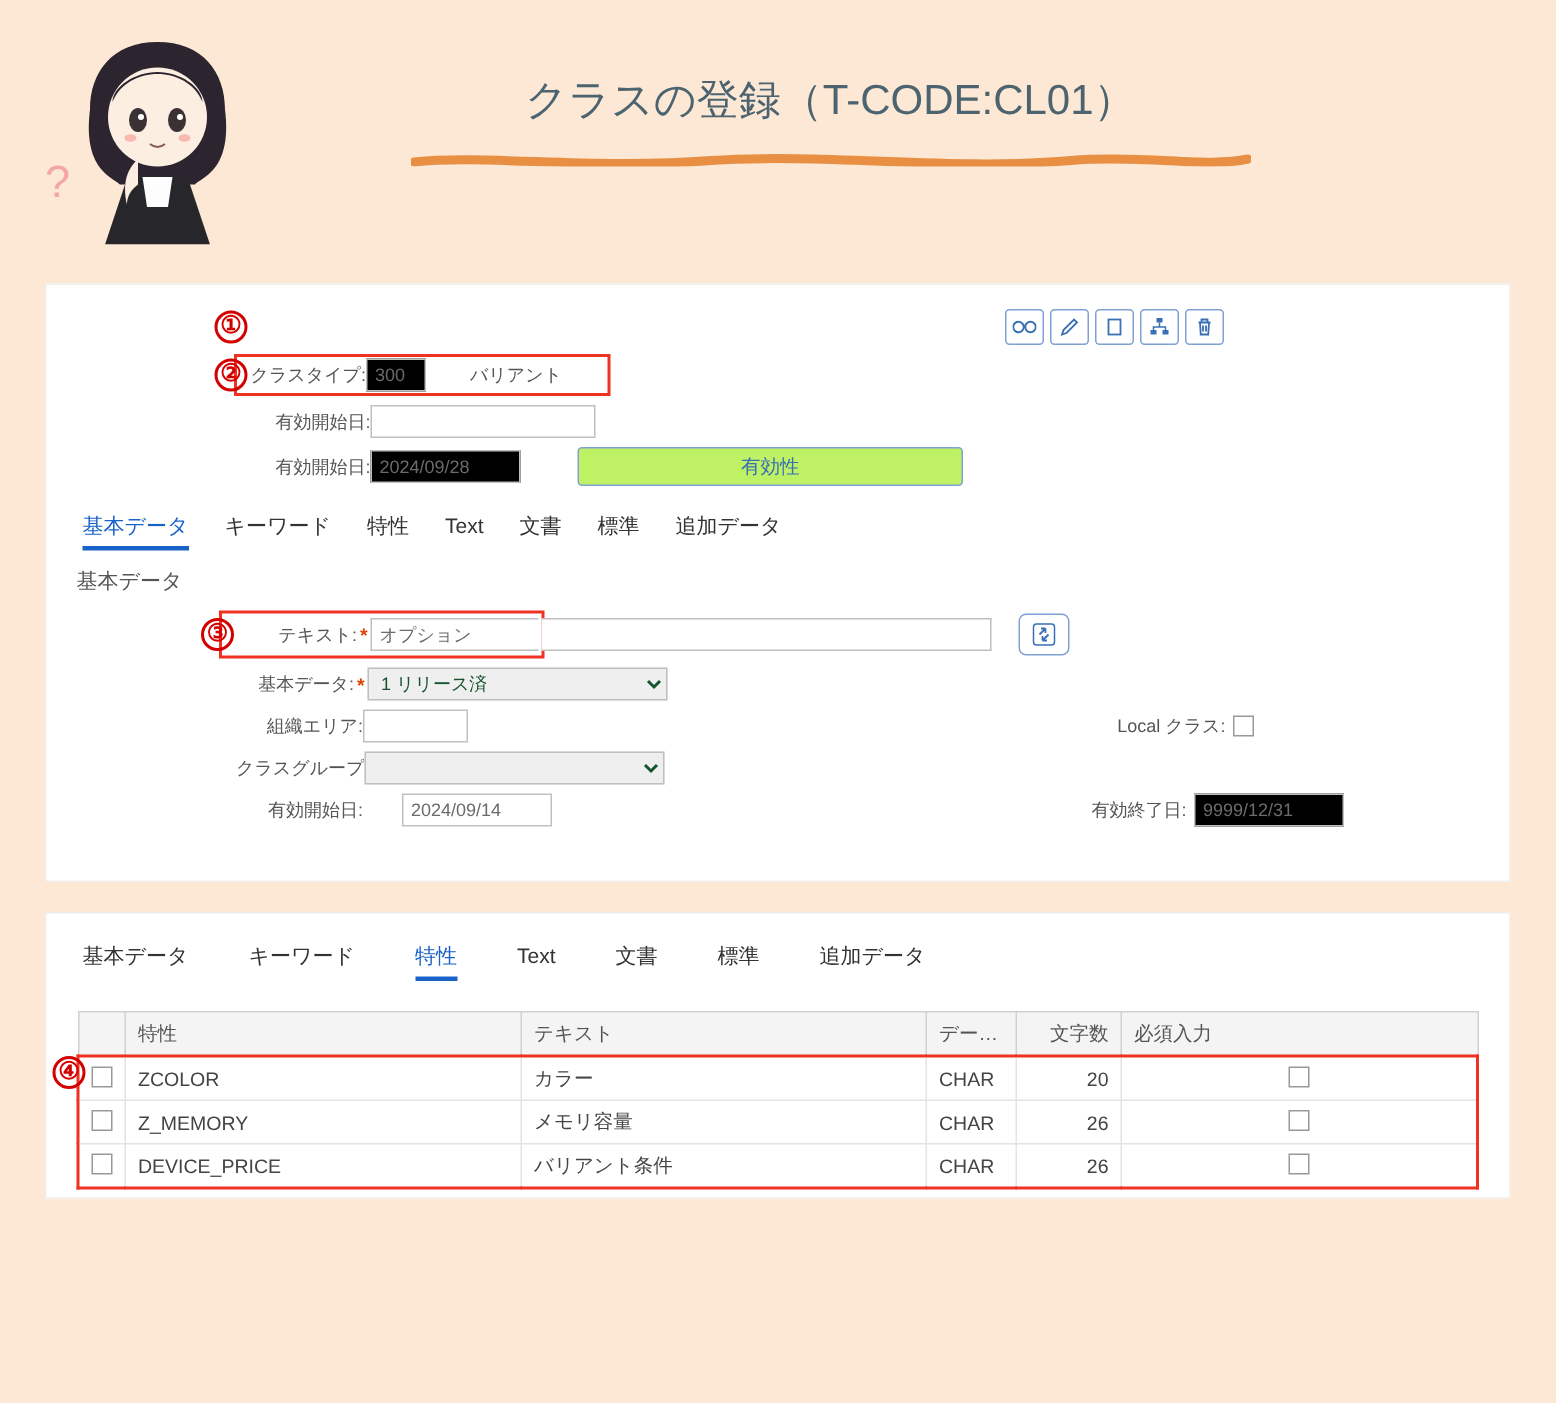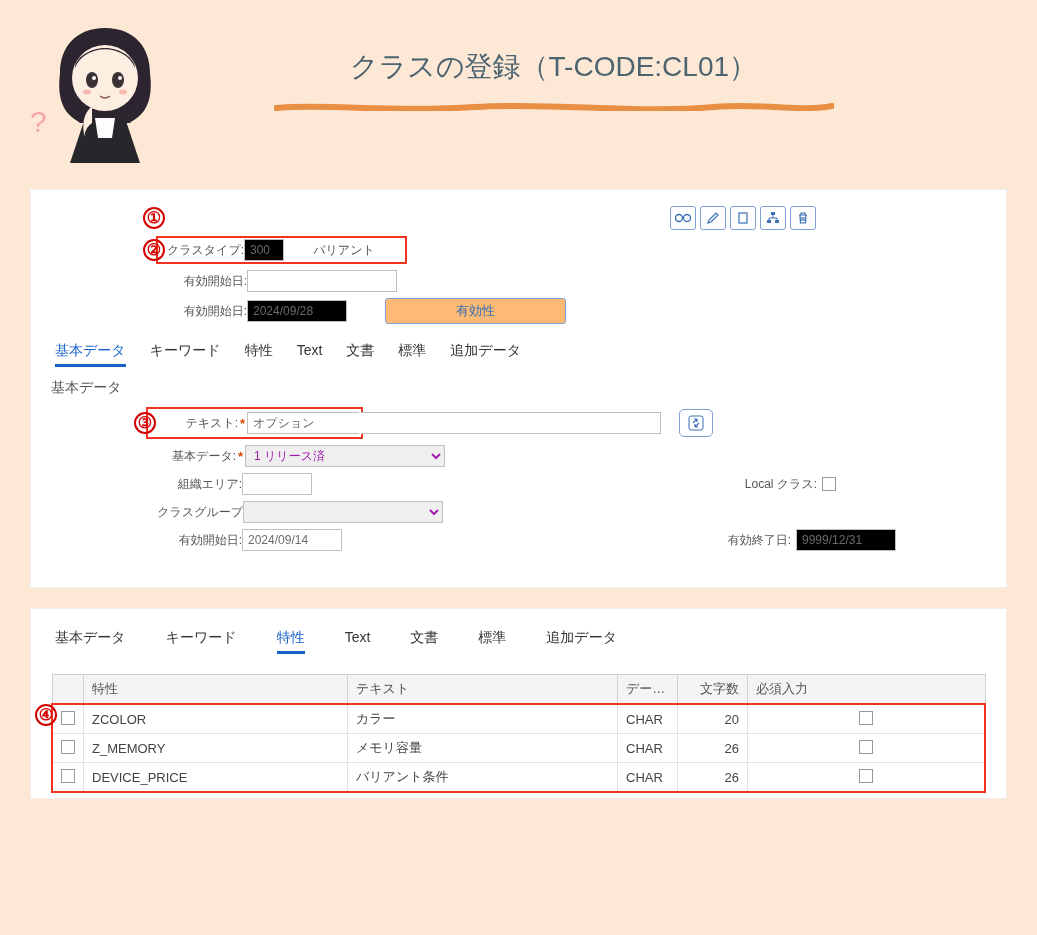--- a/index.html
+++ b/index.html
@@ -20,23 +20,23 @@
   .redbox { border: 2.5px solid #e32; }
   .icons { margin-left:auto; display:flex; gap:4px; padding-right: 170px; }
   .ibtn { width:26px;height:24px;border:1px solid #7fa1d3;border-radius:3px;display:flex;align-items:center;justify-content:center;color:#3a6fb5;font-size:12px;background:#fff;}
   .tabs { display:flex; gap:24px; margin: 18px 0 12px 4px; font-size: 14px; }
   .tab { padding-bottom: 4px; color:#333; cursor:pointer;}
   .tab.active { color:#1862c8; border-bottom: 3px solid #1862c8; font-weight:500;}
   .section-title { font-size:14px; color:#555; margin-bottom:10px; }
   .basic-form { padding-left: 95px; }
   .basic-form .row .label { width:90px; }
   .req { color:#d40;font-weight:bold;margin-left:2px;margin-right:2px; }
-  .sel { border:1px solid #bfbfbf; height:22px; padding:1px 4px; font-size:12px;color:#a21caf;width:200px; }
+  .sel { border:1px solid #bfbfbf; height:22px; padding:1px 4px; font-size:12px;color:#14532d;width:200px; }
   .expand-btn{width:34px;height:28px;border:1px solid #7fa1d3;border-radius:5px;display:flex;align-items:center;justify-content:center;color:#3a6fb5;margin-left:18px;}
-  .btn-val{border:1px solid #7fa1d3;border-radius:3px;color:#3a6fb5;padding:3px 70px;font-size:13px;text-align:center;background:#fdba74;}
+  .btn-val{border:1px solid #7fa1d3;border-radius:3px;color:#3a6fb5;padding:3px 108px;font-size:13px;text-align:center;background:#bef264;}
   .table { border-collapse: collapse; width: 100%; font-size:13px;}
   .table th{ background:#f4f4f4;border:1px solid #d0d0d0;padding:5px 8px;text-align:left;font-weight:normal;color:#555;}
   .table td{ border:1px solid #e4e4e4;padding:5px 8px;color:#444;}
   .cb{ width:14px;height:14px;border:1px solid #999;display:inline-block;}
   .redframe-tbl{border:2.5px solid #e32;}
   .right-pair{display:inline-flex;align-items:center;gap:5px;margin-left:60px;}
 </style>
 </head>
 <body>
 
@@ -170,21 +170,21 @@
         <span class="cb"></span>
       </span>
       <span style="width:150px;"></span>
     </div>
     <div class="row">
       <span class="label" style="width:97px;">クラスグループ</span>
       <select class="sel"><option></option></select>
     </div>
     <div class="row">
       <span class="label" style="width:96px;">有効開始日:</span>
-      <input class="val" style="width: 100px;" value="2024/09/14">
+      <input class="val" style="width: 100px; margin-left: 26px;" value="2024/09/14">
       <span style="flex:1;"></span>
       <span class="right-pair">
         <span class="label">有効終了日:</span>
         <input class="val ro" style="width: 100px;" value="9999/12/31">
       </span>
       <span style="width:90px;"></span>
     </div>
   </div>
 </div>
 

